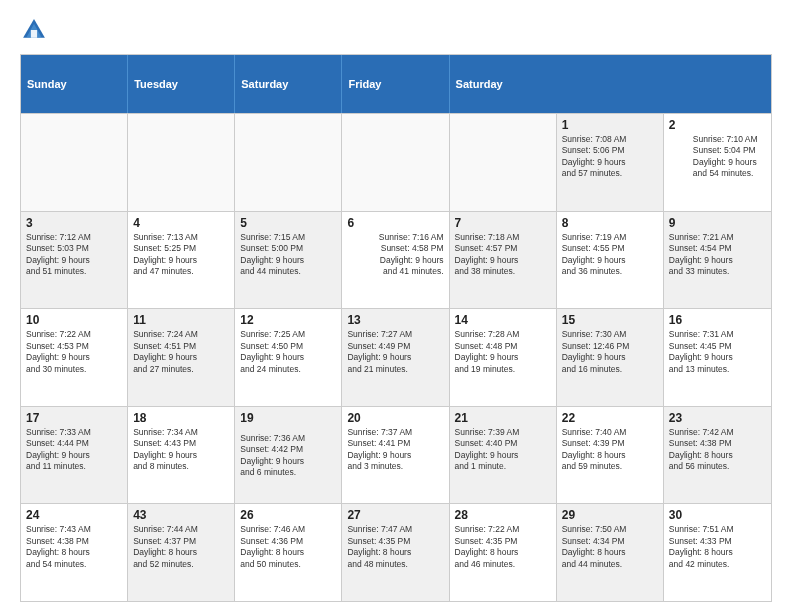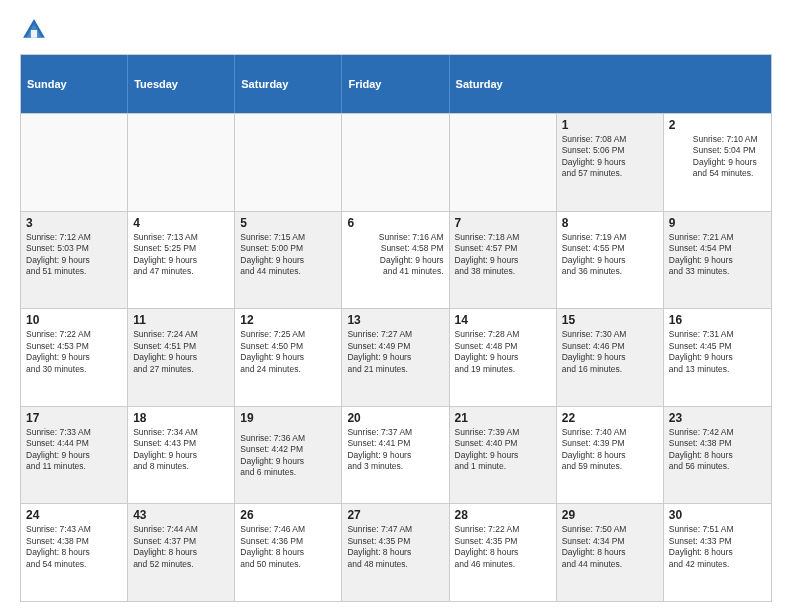--- a/index.html
+++ b/index.html
@@ -242,21 +242,21 @@
           <div class="cal-cell">
             <span class="day-num">14</span>
             <div class="cell-text" style="white-space: pre-line;">Sunrise: 7:28 AM
 Sunset: 4:48 PM
 Daylight: 9 hours
 and 19 minutes.</div>
           </div>
           <div class="cal-cell shaded">
             <span class="day-num">15</span>
             <div class="cell-text" style="white-space: pre-line;">Sunrise: 7:30 AM
-Sunset: 4:46 PM
+Sunset: 12:46 PM
 Daylight: 9 hours
 and 16 minutes.</div>
           </div>
           <div class="cal-cell">
             <span class="day-num">16</span>
             <div class="cell-text" style="white-space: pre-line;">Sunrise: 7:31 AM
 Sunset: 4:45 PM
 Daylight: 9 hours
 and 13 minutes.</div>
           </div>

